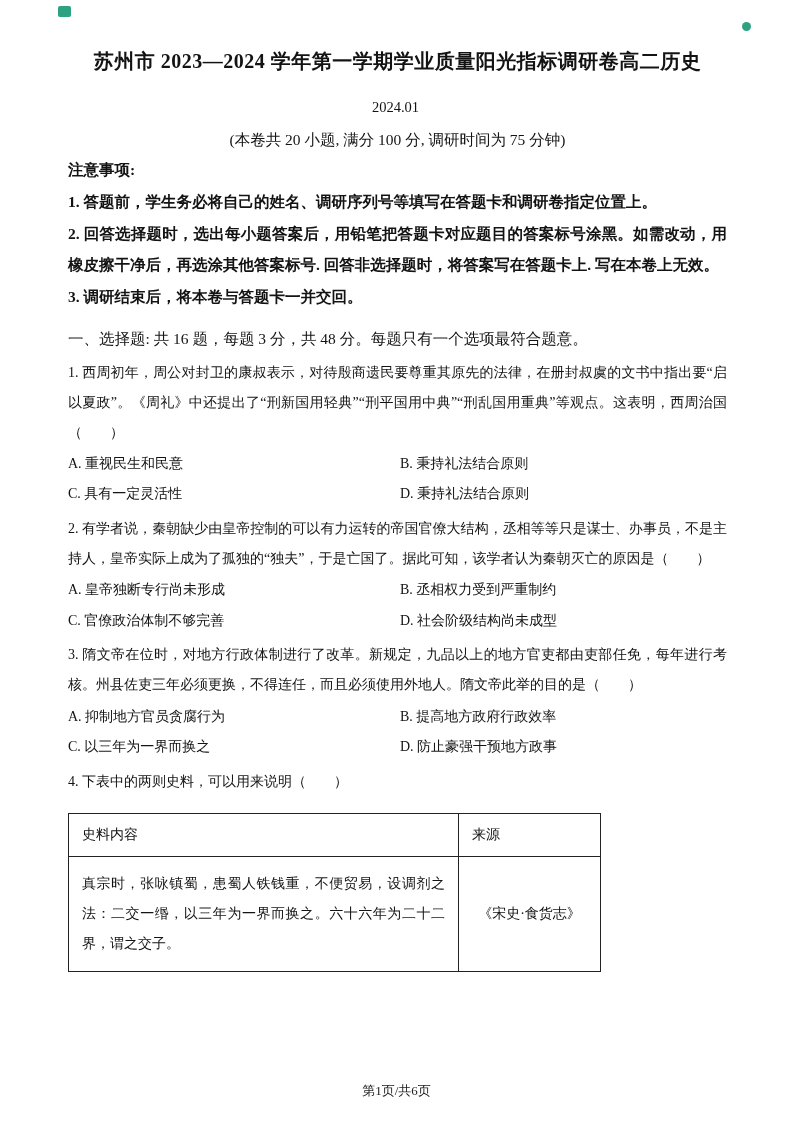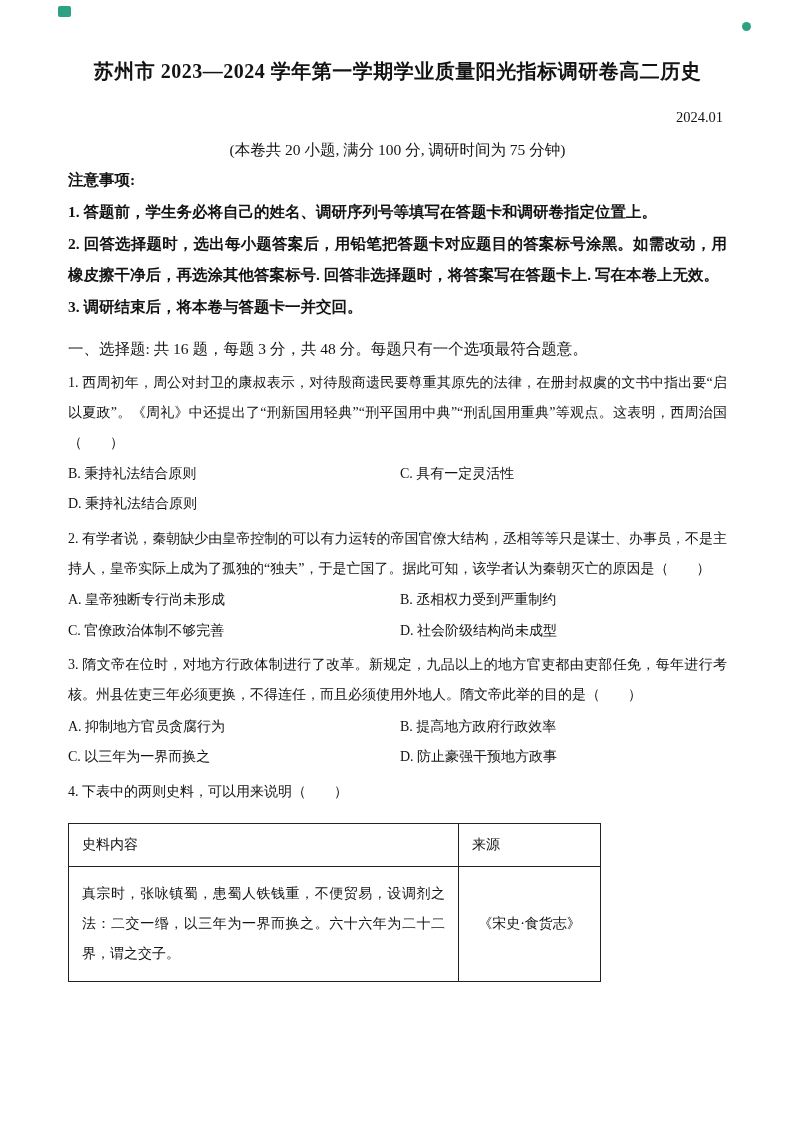--- a/index.html
+++ b/index.html
@@ -10,38 +10,38 @@
     font-family: "Liberation Serif", "DejaVu Serif", serif;
     color: #131313;
     position: relative;
   }
   .sheet {
     position: absolute; inset: 0;
     background: #ffffff;
     overflow: hidden;
   }
   .page-inner {
-    padding: 46px 66px 0 68px;
+    padding: 36px 66px 0 68px;
     border-radius: 31px;
   }
   
   .marker { position: absolute; }
   .marker-tl { left: 58px; top: 6px; width: 13px; height: 11px; border-radius: 2px; }
   .marker-tr { right: 42px; top: 22px; width: 9px; height: 9px; border-radius: 50%; }
 
   .title {
     margin-top: 12px;
     text-align: center;
     font-size: 20px;
     font-weight: bold;
     letter-spacing: 0.5px;
   }
   .exam-date {
     margin-top: 24px;
-    text-align: right;
+    text-align: center;
     font-size: 14.5px;
     padding-right: 4px;
   }
   .subtitle {
     margin-top: 14px;
     text-align: center;
     font-size: 15.5px;
     font-weight: normal;
   }
   .notice {
@@ -131,20 +131,21 @@
       <p>1. 答题前，学生务必将自己的姓名、调研序列号等填写在答题卡和调研卷指定位置上。</p>
       <p>2. 回答选择题时，选出每小题答案后，用铅笔把答题卡对应题目的答案标号涂黑。如需改动，用橡皮擦干净后，再选涂其他答案标号. 回答非选择题时，将答案写在答题卡上. 写在本卷上无效。</p>
       <p>3. 调研结束后，将本卷与答题卡一并交回。</p>
     </div>
 
     <div class="section-heading">一、选择题: 共 16 题，每题 3 分，共 48 分。每题只有一个选项最符合题意。</div>
 
     <div class="question">
       <p class="stem">1. 西周初年，周公对封卫的康叔表示，对待殷商遗民要尊重其原先的法律，在册封叔虞的文书中指出要“启以夏政”。《周礼》中还提出了“刑新国用轻典”“刑平国用中典”“刑乱国用重典”等观点。这表明，西周治国（　　）</p>
       <div class="options">
+        <div>A. 重视民生和民意</div>
         <div>B. 秉持礼法结合原则</div>
         <div>C. 具有一定灵活性</div>
         <div>D. 秉持礼法结合原则</div>
       </div>
     </div>
 
     <div class="question">
       <p class="stem">2. 有学者说，秦朝缺少由皇帝控制的可以有力运转的帝国官僚大结构，丞相等等只是谋士、办事员，不是主持人，皇帝实际上成为了孤独的“独夫”，于是亡国了。据此可知，该学者认为秦朝灭亡的原因是（　　）</p>
       <div class="options">
         <div>A. 皇帝独断专行尚未形成</div>
@@ -182,13 +183,14 @@
           <tr>
             <td class="cell-content">真宗时，张咏镇蜀，患蜀人铁钱重，不便贸易，设调剂之法：二交一缗，以三年为一界而换之。六十六年为二十二界，谓之交子。</td>
             <td class="cell-source">《宋史·食货志》</td>
           </tr>
         </tbody>
       </table>
     </div>
 
   </div>
 
+  <div class="footer">第1页/共6页</div>
 </div>
 
 </body></html>

